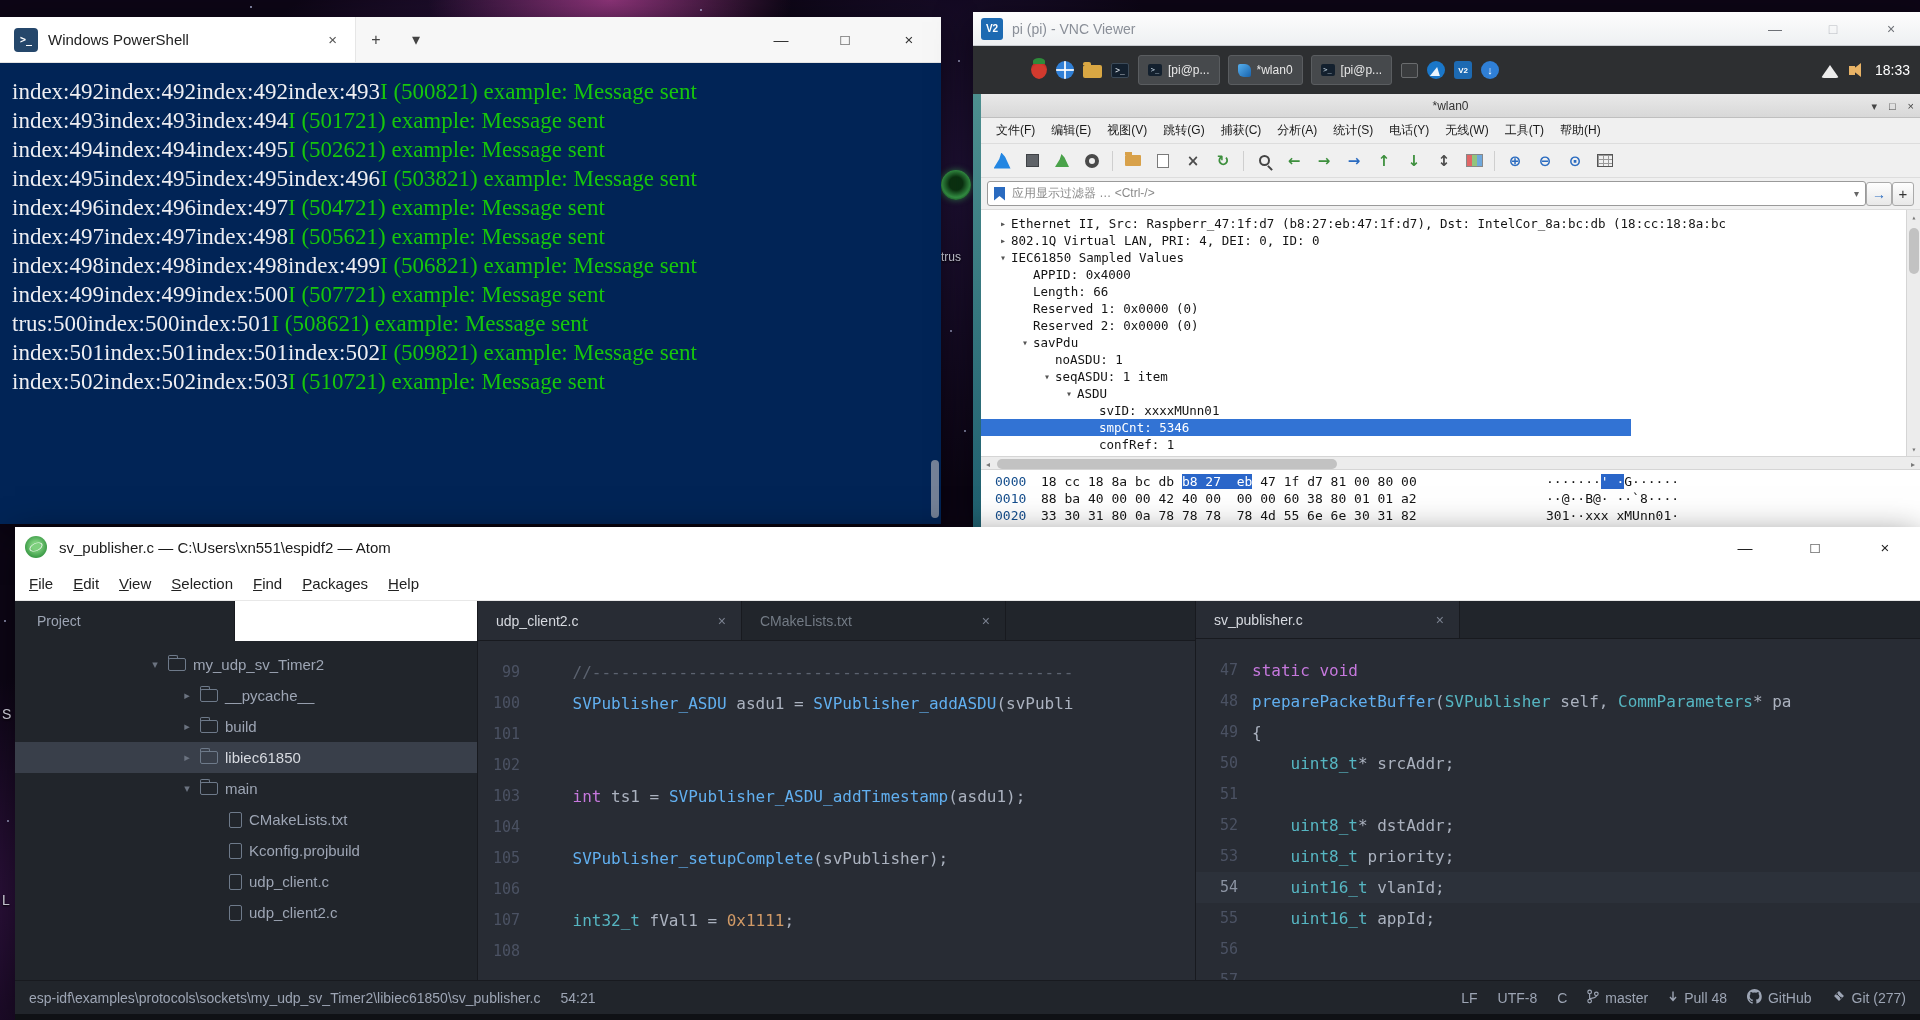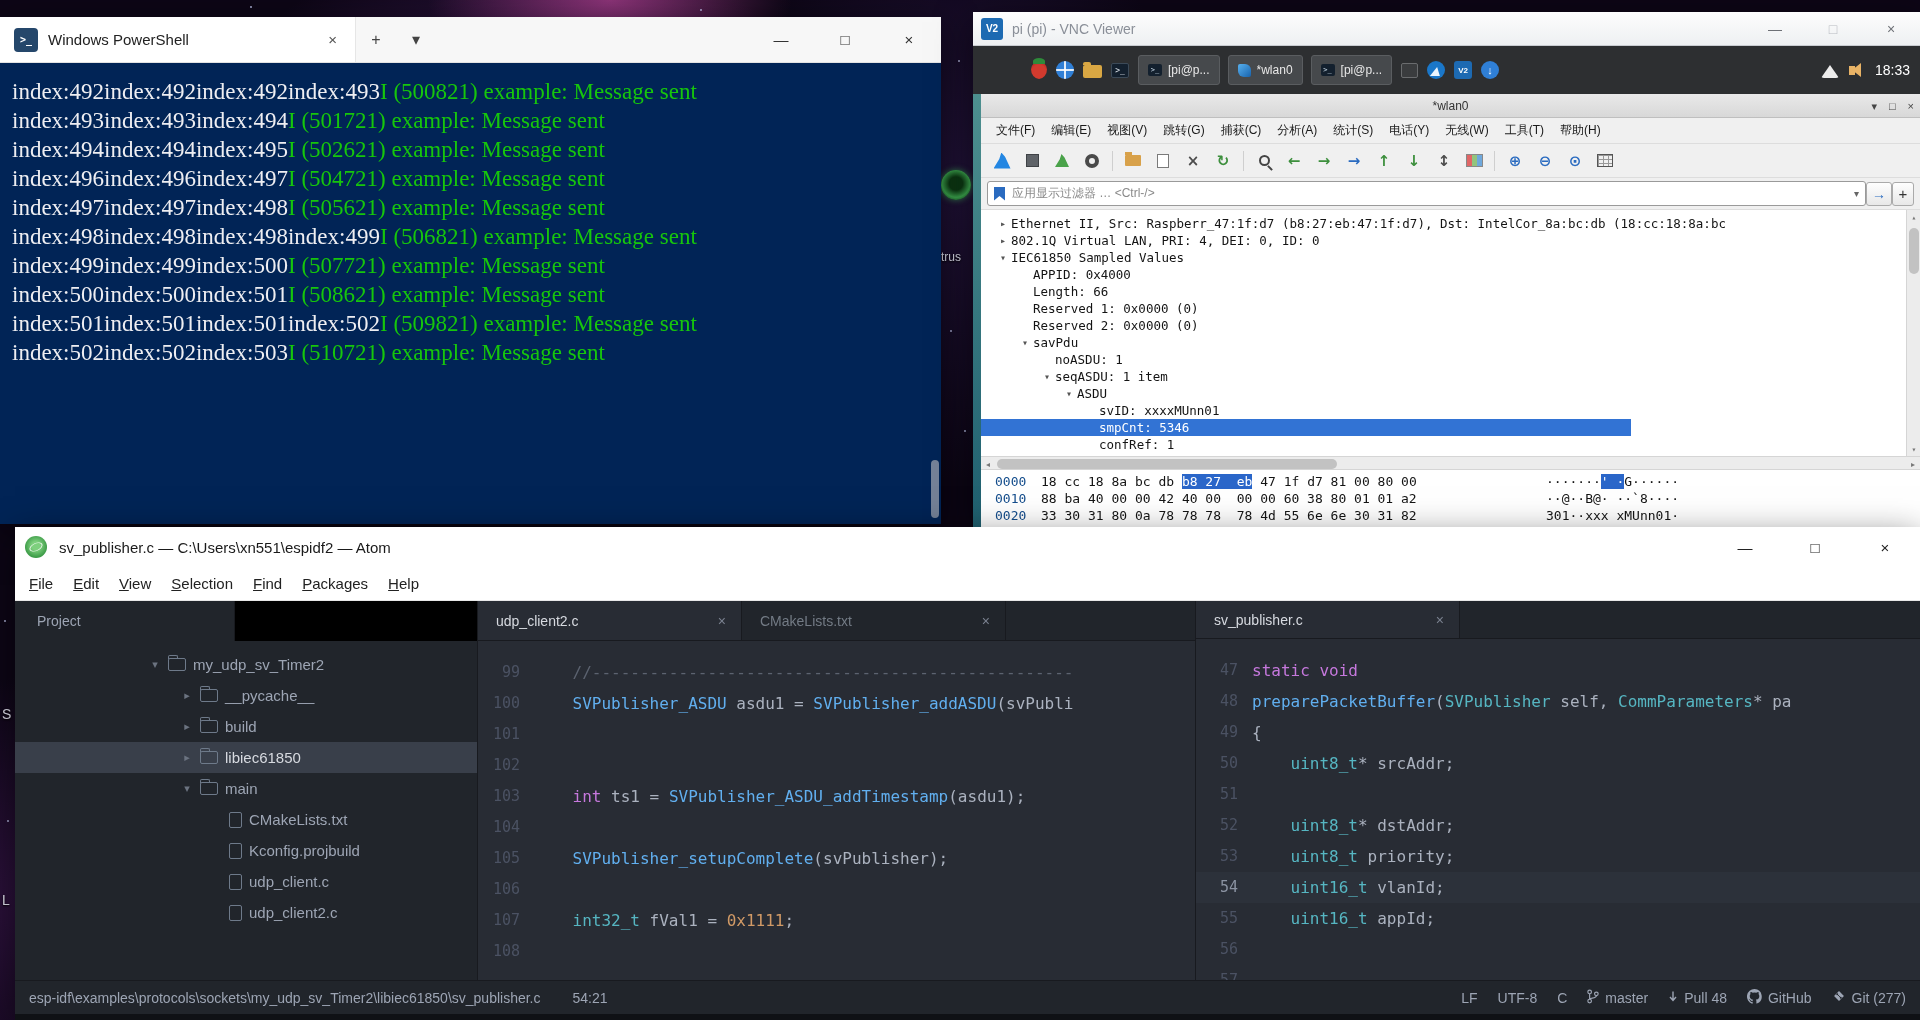--- a/index.html
+++ b/index.html
@@ -136,21 +136,21 @@
   .atom-logo { width:22px; height:22px; border-radius:50%; background:radial-gradient(circle at 50% 45%, #7ed07e 25%, #3c9b47 70%); position:relative; flex:0 0 auto; }
   .atom-logo::after { content:""; position:absolute; inset:4px; border:1.5px solid rgba(255,255,255,.9); border-radius:50%; transform:rotate(-25deg) scaleY(.55); }
   .atom-title { margin-left:12px; font-size:15px; color:#1a1a1a; flex:1 1 auto; white-space:nowrap; overflow:hidden; }
   .atom-caps { display:flex; }
   .atom-cap-btn { width:70px; height:40px; display:flex; align-items:center; justify-content:center; color:#222; font-size:15px; }
   .atom-menubar { height:34px; background:#fff; border-bottom:1px solid #e8e8e8; display:flex; align-items:center; padding:0 4px; }
   .am-item { font-size:15px; color:#222; padding:5px 10px; }
   .atom-main { position:absolute; top:74px; left:0; right:0; bottom:40px; display:flex; background:#282c34; overflow:hidden; }
 
   .proj-panel { width:463px; background:#21252b; border-right:1px solid #181a1f; display:flex; flex-direction:column; flex:0 0 auto; }
-  .proj-header { height:40px; background:#000000; display:flex; align-items:flex-end; }
+  .proj-header { height:40px; background:#ffffff; display:flex; align-items:flex-end; }
   .proj-header-tab { width:220px; height:40px; background:#21252b; color:#9da5b4; font-size:14px; display:flex; align-items:center; padding-left:22px; border-right:1px solid #181a1f; }
   .proj-tree { flex:1 1 auto; padding-top:8px; overflow:hidden; }
   .pt-row { height:31px; display:flex; align-items:center; gap:7px; color:#9da5b4; font-size:15px; white-space:nowrap; }
   .pt-row.sel { background:#393f4a; color:#d7dae0; }
   .pt-chev { color:#6b7380; font-size:11px; width:12px; text-align:center; flex:0 0 auto; }
   .pt-folder { width:18px; height:13px; border:1.5px solid #6e7a8a; border-radius:2px; position:relative; flex:0 0 auto; }
   .pt-folder::before { content:""; position:absolute; top:-4px; left:-1px; width:8px; height:3px; border:1.5px solid #6e7a8a; border-bottom:0; border-radius:2px 2px 0 0; }
   .pt-file { width:13px; height:16px; border:1.5px solid #6e7a8a; border-radius:2px; flex:0 0 auto; }
 
   .editor-area { flex:1 1 auto; display:flex; min-width:0; }
@@ -165,21 +165,21 @@
   .code { flex:1 1 auto; background:#282c34; padding-top:16px; overflow:hidden; font-family:"DejaVu Sans Mono",monospace; position:relative; }
   .cl { height:31px; line-height:31px; display:flex; white-space:pre; }
   .cl.cur { background:#2c313a; }
   .gut { width:56px; flex:0 0 auto; text-align:right; padding-right:14px; color:#4b5263; font-size:15px; }
   .cl.cur .gut { color:#8b93a2; }
   .src { font-size:16px; color:#abb2bf; }
   .tok-fg{color:#abb2bf} .tok-purple{color:#c678dd} .tok-blue{color:#61afef} .tok-cyan{color:#56b6c2}
   .tok-orange{color:#d19a66} .tok-comment{color:#5c6370}
 
   .statusbar { position:absolute; left:0; right:0; bottom:6px; height:34px; background:#21252b; border-top:1px solid #181a1f; display:flex; align-items:center; padding:0 14px; color:#9da5b4; font-size:14px; }
-  .sb-left { display:flex; gap:32px; align-items:center; min-width:0; }
+  .sb-left { display:flex; gap:20px; align-items:center; min-width:0; }
   .sb-path { white-space:nowrap; overflow:hidden; }
   .sb-right { margin-left:auto; display:flex; gap:20px; align-items:center; }
   .sb-item { display:flex; align-items:center; gap:6px; white-space:nowrap; }
   .atom-bottom-strip { position:absolute; left:0; right:0; bottom:0; height:6px; background:#0f1115; }
 </style>
 </head>
 <body>
 
 <div class="stage">
 
@@ -209,25 +209,26 @@
       <div class="ps-caption">
         <span class="ps-cap-btn">—</span>
         <span class="ps-cap-btn">□</span>
         <span class="ps-cap-btn">×</span>
       </div>
     </div>
     <div class="ps-body" id="ps-lines">
         <div class="tline"><span class="tw">index:492index:492index:492index:493</span><span class="tg">I (500821) example: Message sent</span></div>
         <div class="tline"><span class="tw">index:493index:493index:494</span><span class="tg">I (501721) example: Message sent</span></div>
         <div class="tline"><span class="tw">index:494index:494index:495</span><span class="tg">I (502621) example: Message sent</span></div>
+        <div class="tline"><span class="tw">index:495index:495index:495index:496</span><span class="tg">I (503821) example: Message sent</span></div>
         <div class="tline"><span class="tw">index:496index:496index:497</span><span class="tg">I (504721) example: Message sent</span></div>
         <div class="tline"><span class="tw">index:497index:497index:498</span><span class="tg">I (505621) example: Message sent</span></div>
         <div class="tline"><span class="tw">index:498index:498index:498index:499</span><span class="tg">I (506821) example: Message sent</span></div>
         <div class="tline"><span class="tw">index:499index:499index:500</span><span class="tg">I (507721) example: Message sent</span></div>
-        <div class="tline"><span class="tw">index:500index:500index:501</span><span class="tg">I (508621) example: Message sent</span></div>
+        <div class="tline"><span class="tw">trus:500index:500index:501</span><span class="tg">I (508621) example: Message sent</span></div>
         <div class="tline"><span class="tw">index:501index:501index:501index:502</span><span class="tg">I (509821) example: Message sent</span></div>
         <div class="tline"><span class="tw">index:502index:502index:503</span><span class="tg">I (510721) example: Message sent</span></div>
       </div>
     <div class="ps-scroll"></div>
   </section>
 
   <section class="win vnc-win">
     <div class="vnc-titlebar">
       <span class="vnc-logo">V2</span>
       <span class="vnc-title">pi (pi) - VNC Viewer</span>

